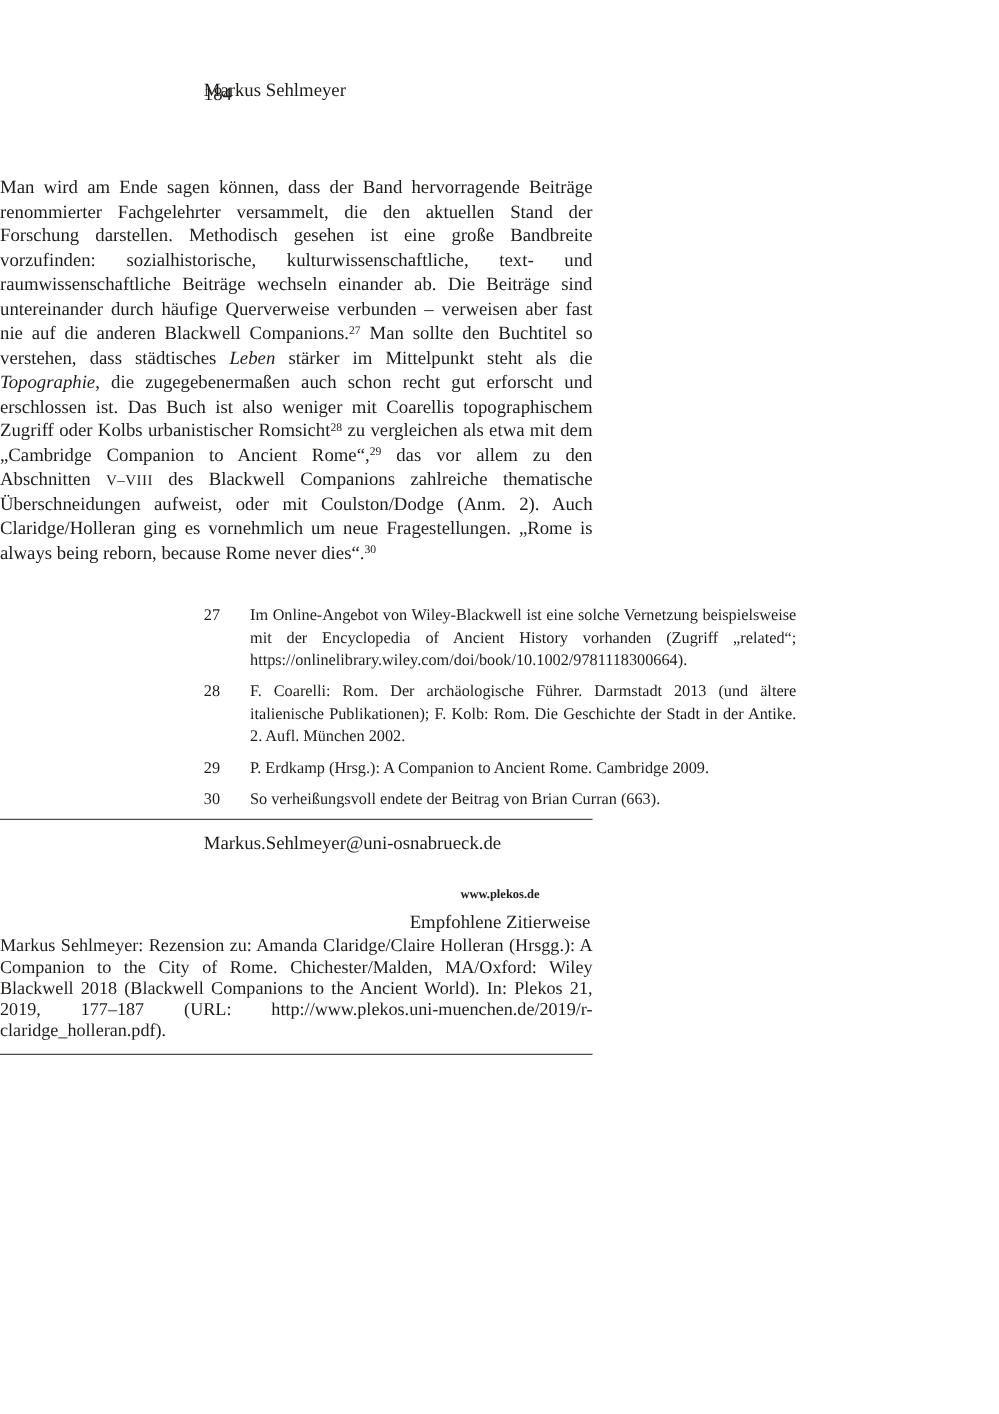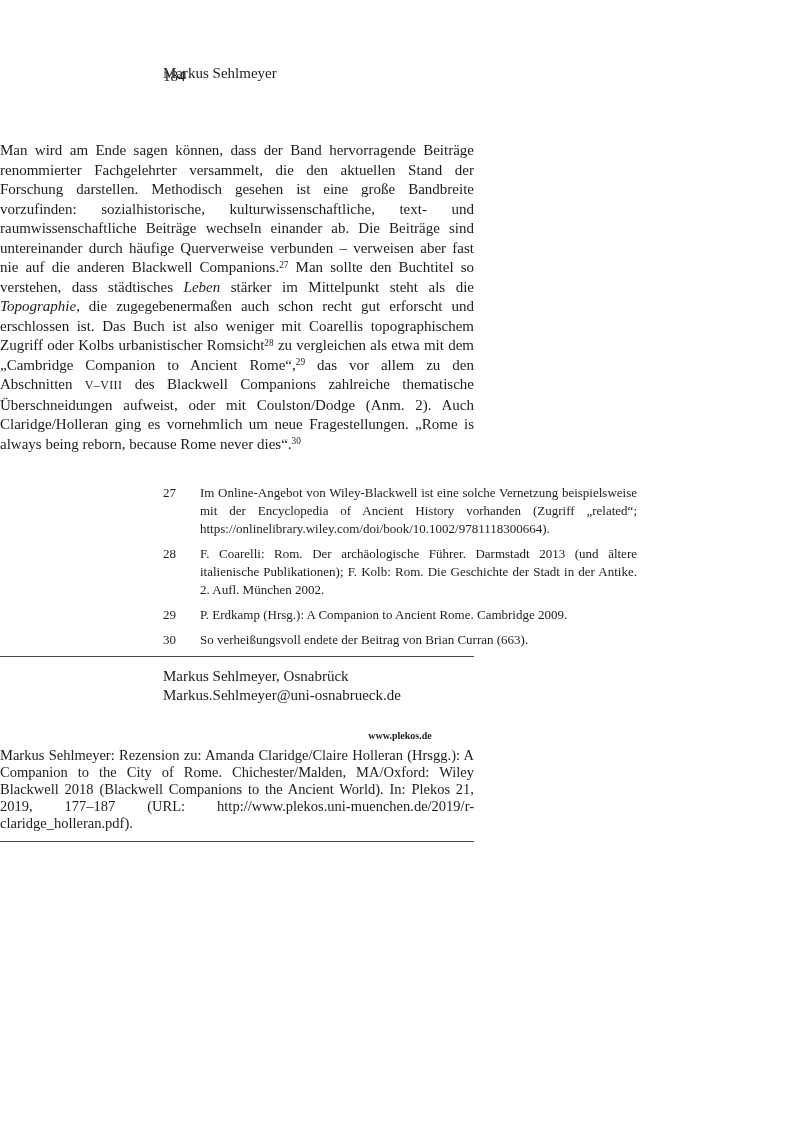--- a/index.html
+++ b/index.html
@@ -111,24 +111,24 @@
     <div class="fn">
       <span class="fn-num">30</span>
       <span class="fn-text">So verheißungsvoll endete der Beitrag von Brian Curran (663).</span>
     </div>
 
   </section>
 
   <hr class="rule rule-top col">
 
   <div class="signature col">
-    <div>Markus Sehlmeyer, Osnabrück</div>
     <div>Markus.Sehlmeyer@uni-osnabrueck.de</div>
   </div>
 
   <div class="site col">www.plekos.de</div>
 
+  <div class="cite-head col">Empfohlene Zitierweise</div>
 
   <p class="citation col" lang="de">Markus Sehlmeyer: Rezension zu: Amanda Claridge/Claire Holleran (Hrsgg.): A Companion to the City of Rome. Chichester/Malden, MA/Oxford: Wiley Blackwell 2018 (Blackwell Companions to the Ancient World). In: Plekos 21, 2019, 177–187 (URL: http://www.plekos.uni-muenchen.de/2019/r-claridge_holleran.pdf).</p>
 
   <hr class="rule rule-bottom col">
 
 </div>
 
 </body></html>

